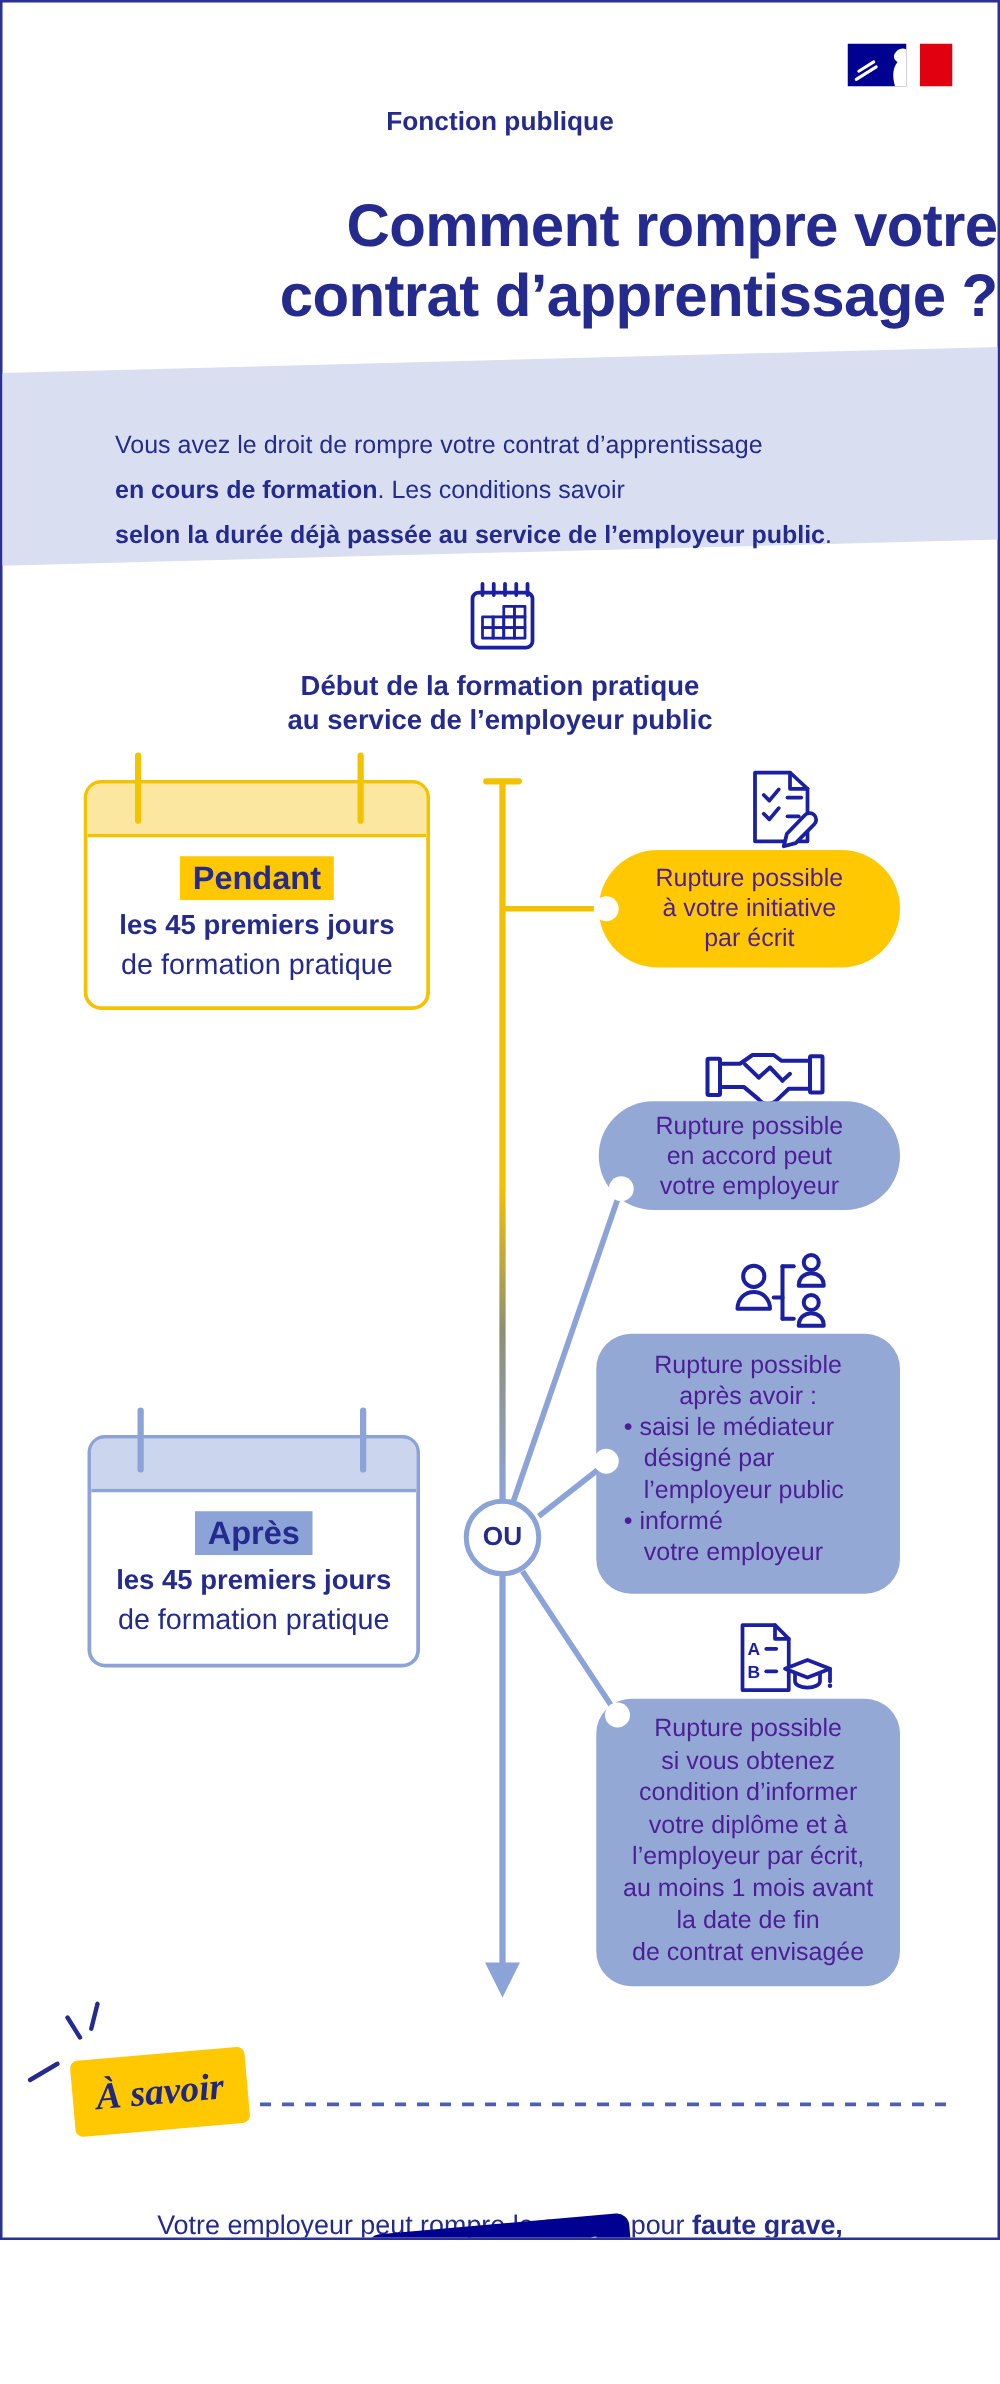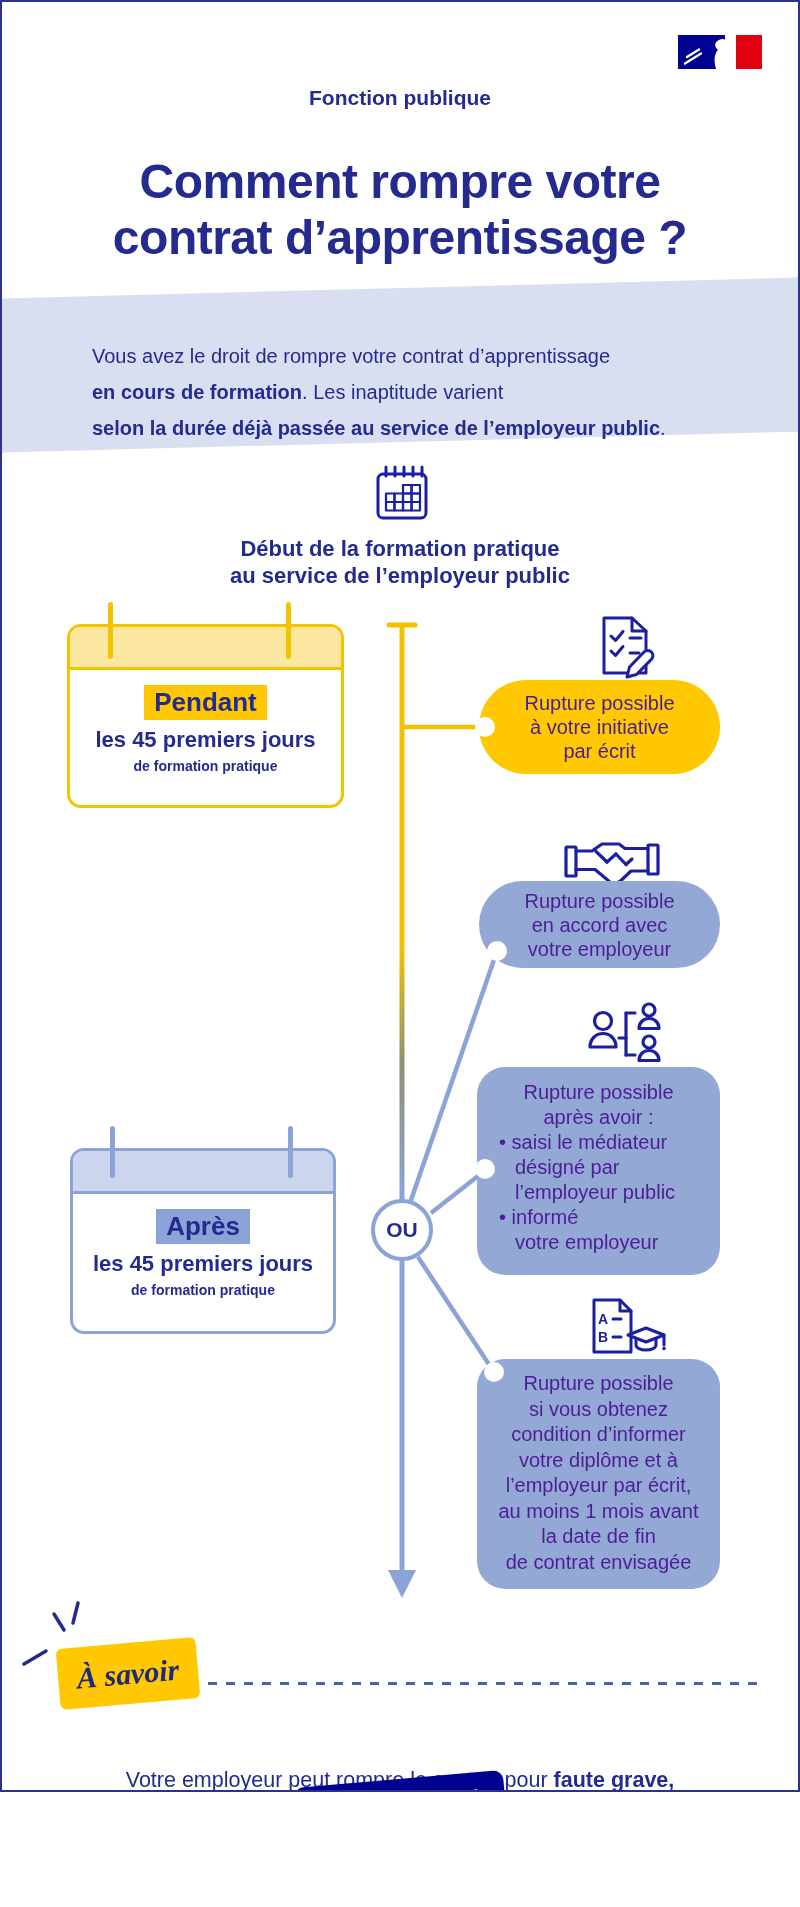--- a/index.html
+++ b/index.html
@@ -5,21 +5,21 @@
   html,body{margin:0;padding:0;background:#fff;}
   .page{
     position:relative;width:800px;height:1792px;box-sizing:border-box;
     background:#ffffff;border:2px solid #2b3095;overflow:hidden;
     font-family:"Liberation Sans",sans-serif;color:#242a8e;
   }
   
   .flag{position:absolute;left:676px;top:32px;}
   .kicker{position:absolute;left:0;top:84px;width:100%;text-align:center;
     font-size:21px;font-weight:bold;}
-  .title{position:absolute;left:0;top:152px;width:100%;text-align:center;
+  .title{position:absolute;left:0;top:152px;width:100%;text-align:right;
     font-size:48px;line-height:56px;font-weight:bold;letter-spacing:-0.5px;}
   
   .intro-band{position:absolute;left:-12px;top:286px;width:824px;height:154px;
     background:#d9dff1;transform:rotate(-1.5deg);}
   .intro-text{position:absolute;left:90px;top:316px;width:680px;
     font-size:20px;line-height:36px;font-weight:normal;}
   .intro-text strong,.note strong{font-weight:bold;}
   
   .cal-icon{position:absolute;left:373px;top:462px;}
   .start-label{position:absolute;left:0;top:533px;width:100%;text-align:center;
@@ -29,21 +29,21 @@
   .period-card .band{height:40px;border-radius:10px 10px 0 0;}
   .card-pendant{left:65px;top:622px;width:277px;height:184px;border:3px solid #f4c300;}
   .card-pendant .band{background:#fbe7a0;border-bottom:3px solid #f4c300;}
   .card-apres{left:68px;top:1146px;width:266px;height:186px;border:3px solid #8ca3d8;}
   .card-apres .band{background:#cbd6ee;border-bottom:3px solid #8ca3d8;}
   .period-content{text-align:center;padding-top:15px;}
   .hl{display:inline-block;padding:2px 10px;font-weight:bold;font-size:26px;}
   .hl-yellow{background:#ffc800;}
   .hl-blue{background:#8ca3d8;}
   .big-line{font-weight:bold;font-size:22px;margin-top:7px;}
-  .small-line{font-weight:bold;font-size:14px;margin-top:5px;}
+  .small-line{font-weight:normal;font-size:23px;margin-top:5px;}
   .pin{position:absolute;width:5px;border-radius:3px;z-index:3;}
   .pin-y{background:#f4c300;height:57px;top:600px;}
   .pin-b{background:#8ca3d8;height:52px;top:1124px;}
   .pin1{left:106px;} .pin2{left:284px;}
   .pin3{left:108px;} .pin4{left:286px;}
   
   .connector-layer{position:absolute;left:0;top:0;z-index:5;pointer-events:none;}
   
   .outcome{position:absolute;box-sizing:border-box;color:#4c1d95;z-index:2;}
   .pill-yellow{left:477px;top:678px;width:241px;height:94px;border-radius:47px;
@@ -104,21 +104,21 @@
   <div class="kicker">Fonction publique</div>
 
   <div class="title">
     <span>Comment rompre votre</span><br>
     <span>contrat d’apprentissage ?</span>
   </div>
 
   <div class="intro-band"></div>
   <p class="intro-text">
     <span>Vous avez le droit de rompre votre contrat d’apprentissage</span><br>
-    <strong>en cours de formation</strong><span>. Les inaptitude varient</span><br>
+    <strong>en cours de formation</strong><span>. Les conditions savoir</span><br>
     <strong>selon la durée déjà passée au service de l’employeur public</strong><span>.</span>
   </p>
 
   <div class="cal-icon">
     <svg width="54" height="58" viewBox="0 0 54 58" fill="none" stroke="#1b1fa2" stroke-linecap="round" stroke-linejoin="round">
       <rect x="3" y="10" width="48" height="44" rx="5" stroke-width="3"></rect>
       <path d="M11,3 v9 M20,3 v9 M29,3 v9 M38,3 v9 M47,3 v9" stroke-width="3"></path>
       <g stroke-width="2.2">
         <rect x="28" y="21" width="8.5" height="8.5"></rect>
           <rect x="36.5" y="21" width="8.5" height="8.5"></rect>
@@ -208,21 +208,21 @@
       <path d="M12,13 H28 L38,6 H55 L61,10.5 H84"></path>
       <path d="M84,33 H67 L57,42.5 C52.5,46.5 46.5,46 43,41.5 L31,31.5 H12"></path>
       <path d="M32,13.5 l11,10.5"></path>
       <path d="M43,24 l9,-8"></path>
       <path d="M52,16 l10,10.5"></path>
       <path d="M62,26.5 l6,-5.5"></path>
     </svg>
   </div>
   <div class="outcome pill-blue">
     <span class="l">Rupture possible</span>
-    <span class="l">en accord avec</span>
+    <span class="l">en accord peut</span>
     <span class="l">votre employeur</span>
   </div>
 
   <div class="icon-people">
     <svg width="88" height="66" viewBox="0 0 88 66" fill="none" stroke="#1b1fa2" stroke-width="3.2" stroke-linecap="round" stroke-linejoin="round">
       <circle cx="17" cy="21" r="8.5"></circle>
       <path d="M4,47 c0,-8 6,-13.5 13,-13.5 c7,0 13,5.5 13,13.5 Z"></path>
       <path d="M33,38 h7"></path>
       <path d="M40,13 V55"></path>
       <path d="M40,13 h9"></path>

